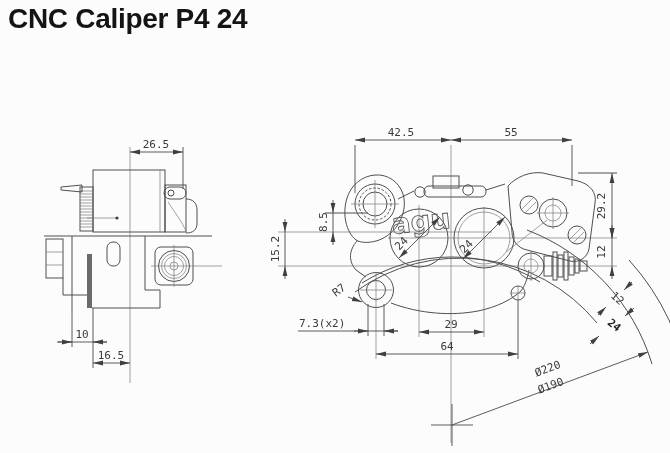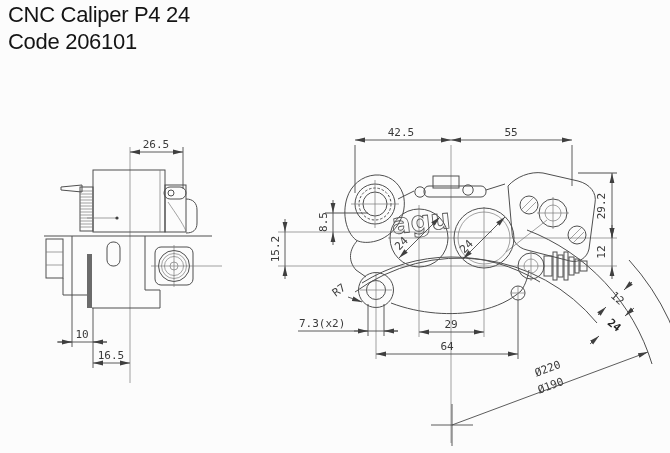--- a/index.html
+++ b/index.html
@@ -6,40 +6,39 @@
   body{
     width:670px;height:453px;
     background:#fcfcfc;
     position:relative;
     overflow:hidden;
     font-family:"Liberation Sans", sans-serif;
   }
   .title-block{
     position:absolute;top:2px;left:8px;
     color:#141414;
-    font-weight:400;
-    font-size:22px;
+    font-weight:700;
+    font-size:28px;
     line-height:1.22;
     letter-spacing:-0.3px;
   }
   svg{position:absolute;top:0;left:0;}
   .ln{stroke:#4f4f4f;stroke-width:1;fill:none;}
   .tn{stroke:#7a7a7a;stroke-width:0.7;fill:none;}
   .dm{stroke:#4a4a4a;stroke-width:0.9;fill:none;}
   .dim-text{font:11px "DejaVu Sans Mono", monospace;fill:#3a3a3a;}
   .dim-bold{font-weight:bold;fill:#222;}
   .logo-text{font:bold 28px "DejaVu Sans", sans-serif;fill:none;stroke:#5a5a5a;stroke-width:0.9;}
   .arrfill{fill:#3f3f3f;}
 </style>
 </head>
 <body>
 
 <div class="title-block">
   <div>CNC Caliper P4 24</div>
-  <div>Code 206101</div>
 </div>
 
 <svg width="670" height="453" viewBox="0 0 670 453">
   <defs>
     <marker id="arr" viewBox="0 0 10 6" refX="10" refY="3" markerWidth="10" markerHeight="6" markerUnits="userSpaceOnUse" orient="auto-start-reverse">
       <path d="M0,0.6 L10,3 L0,5.4 Z" class="arrfill"></path>
     </marker>
   </defs>
 
   <g>

